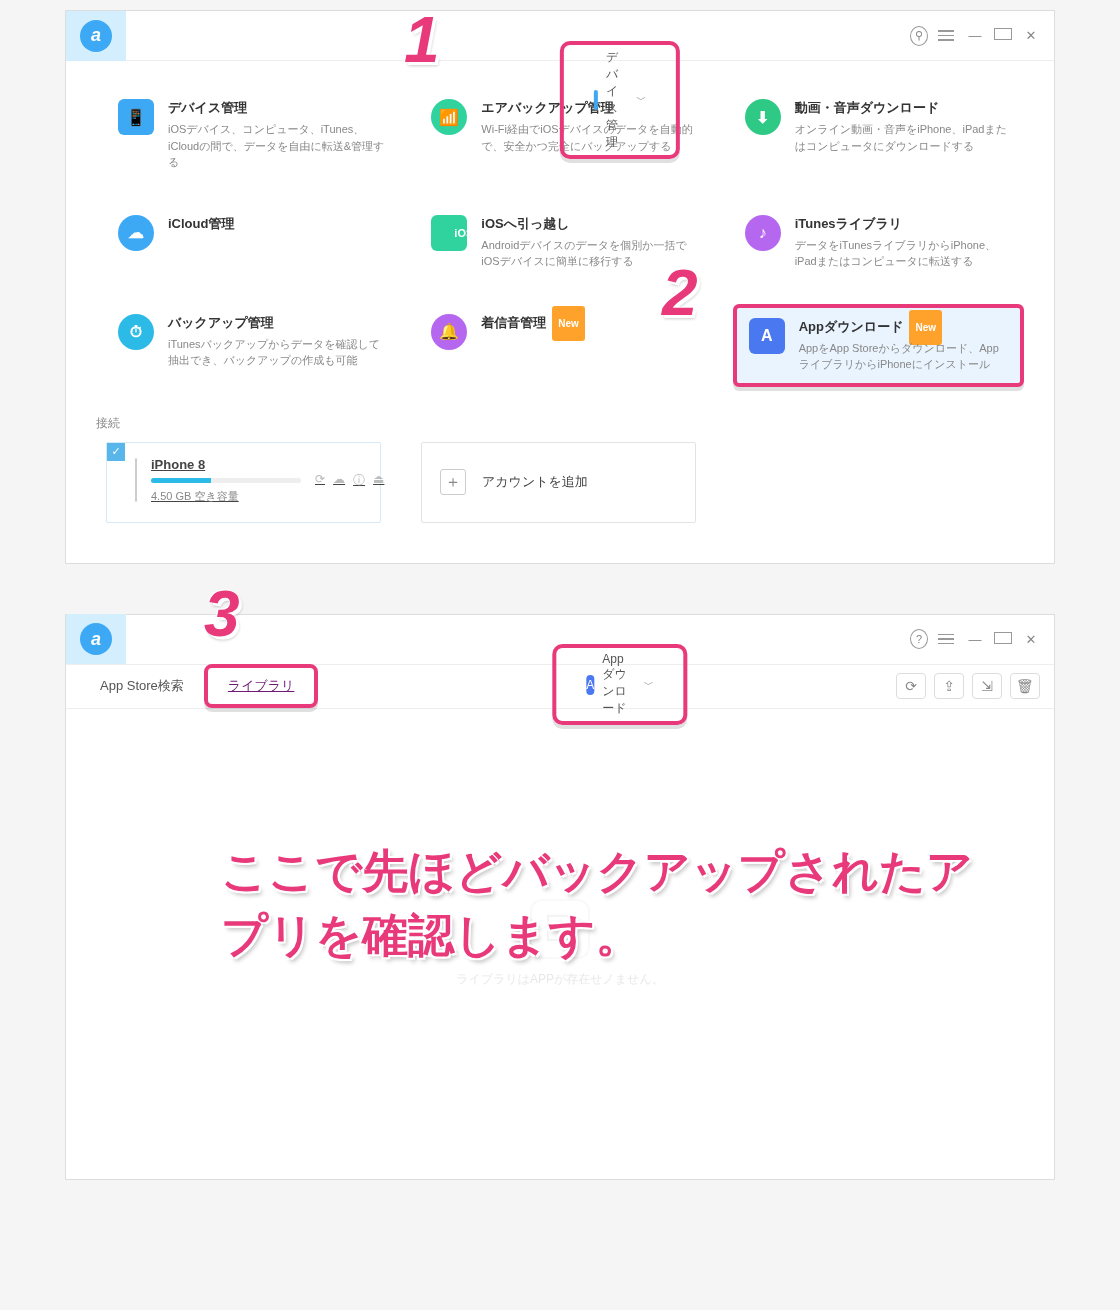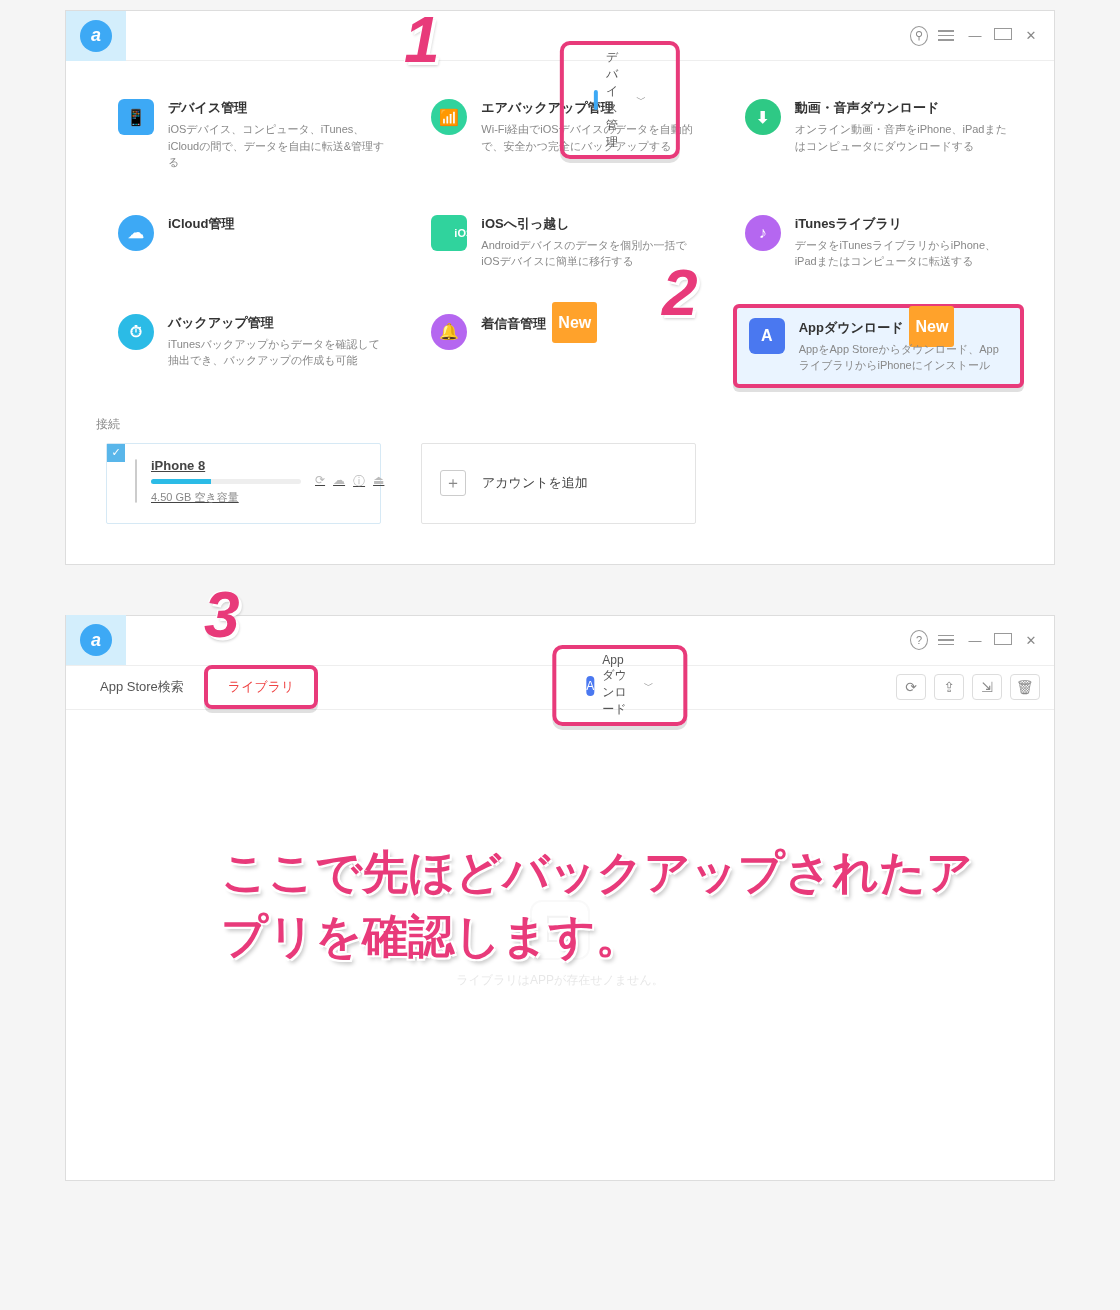--- a/index.html
+++ b/index.html
@@ -93,21 +93,21 @@
   .feat-ico {
     width: 36px; height: 36px; border-radius: 50%;
     flex: 0 0 36px;
     display:flex;align-items:center;justify-content:center;
     color:#fff;
   }
   .feat-body h3 { font-size: 13px; font-weight: 600; color: #333; }
   .feat-body p { font-size: 11px; color: #888; margin-top: 4px; line-height: 1.5; }
   .badge-new {
     background: #ffa22b; color:#fff;
-    font-size:16px; padding:12px 6px; border-radius:3px; margin-left:6px;
+    font-size:10px; padding:12px 6px; border-radius:3px; margin-left:6px;
     font-weight:bold;
   }
 
   .section-label { font-size:12px; color:#888; padding: 8px 30px 10px; }
   .conn-row { display:flex; gap:40px; padding: 0 40px 40px; }
   .device-card {
     border:1px solid #d6e9f5; border-radius:2px;
     width: 275px; padding: 0 0 14px 0;
     position:relative;
   }
@@ -164,21 +164,21 @@
     padding: 0 14px;
     border-bottom:1px solid #eee;
     height:44px;
     gap:0;
   }
   .tab {
     padding: 0 20px;
     height:44px; display:flex;align-items:center;
     font-size:13px; color:#555; cursor:pointer;text-align:center;
   }
-  .tab.active { color:#ef4444; }
+  .tab.active { color:#701a75;text-decoration:underline; }
   .tbtools { margin-left:auto; display:flex; gap:8px;}
   .tbtn {
     width:30px;height:26px;border:1px solid #ddd;border-radius:4px;
     display:flex;align-items:center;justify-content:center;color:#888;font-size:14px;
     cursor:pointer;
   }
   .empty-area{
     height:470px; position:relative;
     display:flex;align-items:center;justify-content:center;
   }

